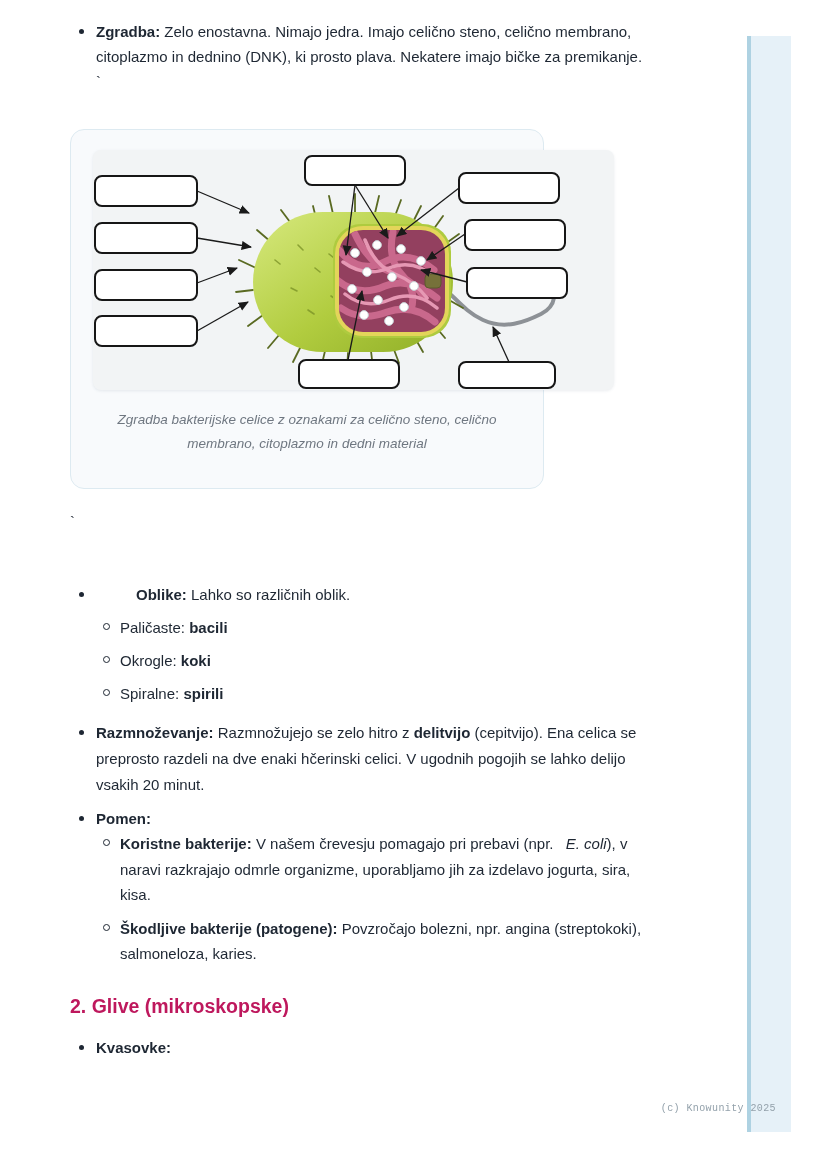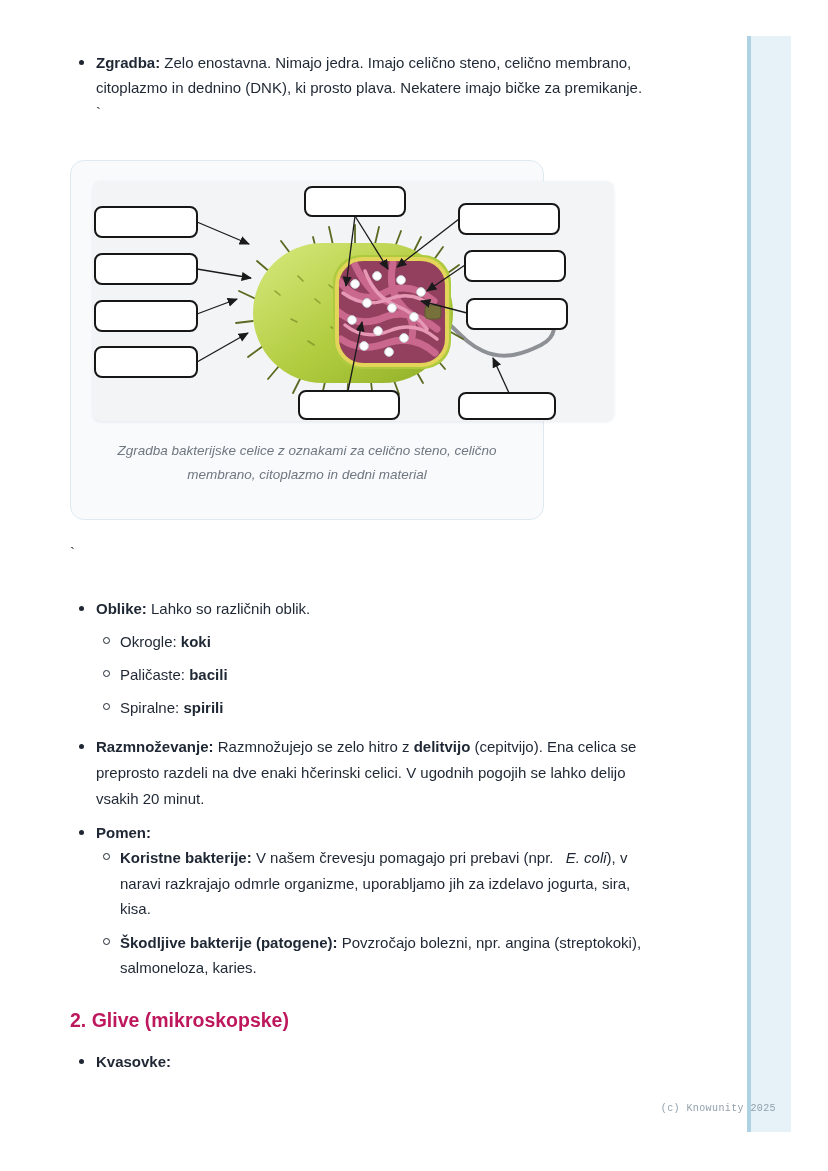--- a/index.html
+++ b/index.html
@@ -16,21 +16,21 @@
     background:#e6f1f8;border-left:4px solid #aed2e2;box-sizing:border-box;
   }
 
   
   .footer{
     position:absolute;top:1103px;right:52px;font-size:10px;letter-spacing:.4px;
     color:#93a1ab;z-index:5;font-family:Liberation Mono, monospace;
   }
 
   
-  .content{position:absolute;left:70px;top:50px;width:578px;}
+  .content{position:absolute;left:70px;top:19px;width:578px;}
 
   .li{display:flex;align-items:flex-start;font-size:15px;line-height:25px;}
   .li .marker{flex:0 0 26px;display:flex;justify-content:flex-start;padding-left:9px;box-sizing:border-box;}
   .dot{width:5px;height:5px;border-radius:50%;background:#1e2733;margin-top:10px;}
   .ring{width:5px;height:5px;border-radius:50%;border:1.6px solid #1e2733;background:transparent;margin-top:8px;}
   .li-text{flex:1;max-width:548px;}
   .sub{margin-left:24px;}
 
   
   .figure-card{
@@ -42,21 +42,21 @@
     width:521px;height:240px;background:#f2f4f5;border-radius:8px;
     box-shadow:0 1px 3px rgba(90,110,130,.12);
   }
   .figure-caption{
     margin:18px auto 0 auto;max-width:478px;text-align:center;
     font-style:italic;font-size:13.5px;line-height:24px;color:#6f7781;
   }
 
   .stray-tick{margin-top:24px;height:20px;font-size:15px;color:#1e2733;}
 
-  .mt36{margin-top:32px;} .mt14{margin-top:14px;} .mt8{margin-top:8px;}
+  .mt36{margin-top:49px;gap:40px;} .mt14{margin-top:14px;} .mt8{margin-top:8px;}
   .mt16{margin-top:16px;}
 
   h2.section{
     margin:26px 0 0 0;font-size:19.5px;line-height:26px;font-weight:700;
     color:#be185d;
   }
 </style>
 </head>
 <body>
 
@@ -168,32 +168,32 @@
   <div class="li mt36">
     <span class="marker">
         <span class="dot"></span>
       </span>
     <div class="li-text"><span class="b">Oblike:</span><span> Lahko so različnih oblik.</span></div>
   </div>
   <div class="li sub mt8">
     <span class="marker">
         <span class="ring"></span>
       </span>
+    <div class="li-text"><span>Paličaste: </span><span class="b">bacili</span></div>
+  </div>
+  <div class="li sub mt8">
+    <span class="marker">
+        <span class="ring"></span>
+      </span>
     <div class="li-text"><span>Okrogle: </span><span class="b">koki</span></div>
   </div>
   <div class="li sub mt8">
     <span class="marker">
         <span class="ring"></span>
       </span>
-    <div class="li-text"><span>Paličaste: </span><span class="b">bacili</span></div>
-  </div>
-  <div class="li sub mt8">
-    <span class="marker">
-        <span class="ring"></span>
-      </span>
     <div class="li-text"><span>Spiralne: </span><span class="b">spirili</span></div>
   </div>
 
   <div class="li mt14">
     <span class="marker">
         <span class="dot"></span>
       </span>
     <div class="li-text" style="line-height:26px;"><span class="b">Razmnoževanje:</span><span> Razmnožujejo se zelo hitro z </span><span class="b">delitvijo</span><span> (cepitvijo). Ena celica se preprosto razdeli na dve enaki hčerinski celici. V ugodnih pogojih se lahko delijo vsakih 20 minut.</span></div>
   </div>
 

